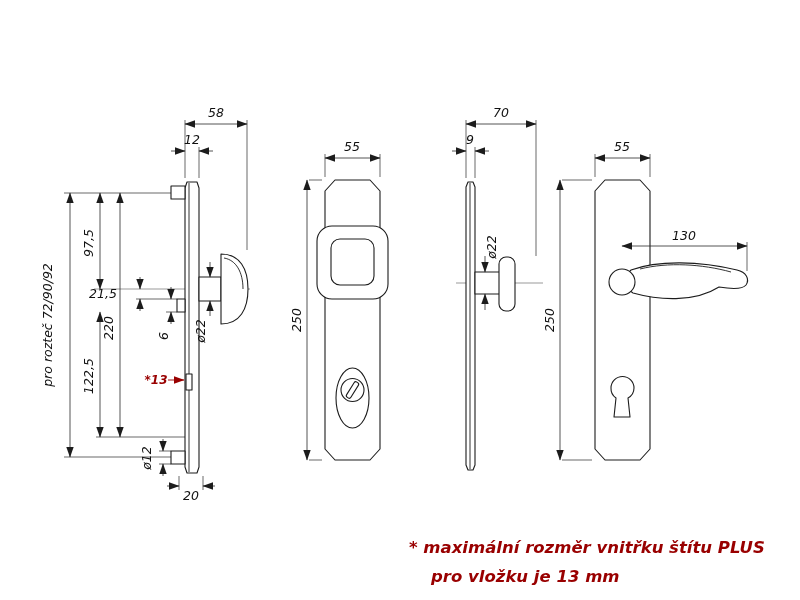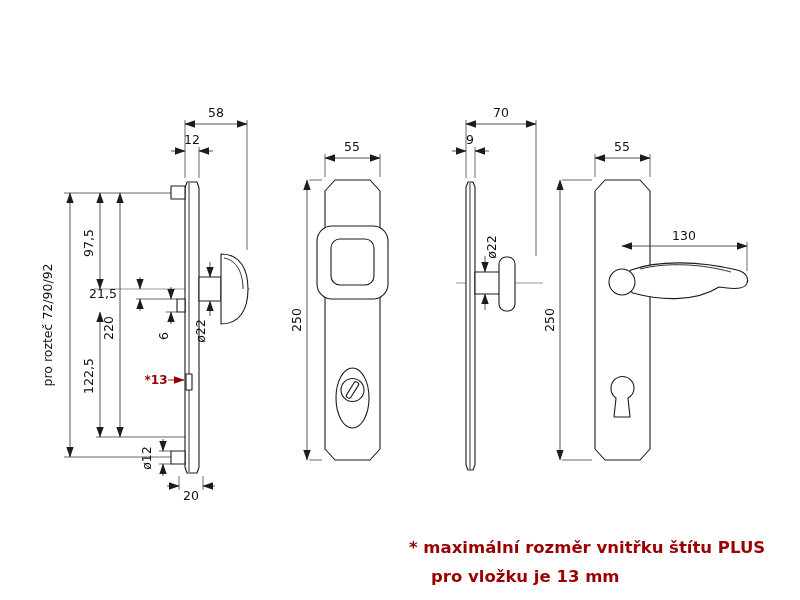--- a/index.html
+++ b/index.html
@@ -1,16 +1,16 @@
 <!DOCTYPE html>
 <html><head>
 <meta charset="utf-8">
 <style>
   html,body{margin:0;padding:0;width:800px;height:600px;background:#fff;overflow:hidden;}
-  .canvas{width:792px;height:600px;background:#fff;position:relative;font-family:"DejaVu Sans",sans-serif;}
+  .canvas{width:792px;height:600px;background:#fff;position:relative;font-family:"DejaVu Sans",sans-serif;font-style:italic;}
   svg{display:block;}
   .geo{fill:#fff;stroke:#1c1c1c;stroke-width:1.1;stroke-linejoin:round;}
   .geo-thin{fill:none;stroke:#1c1c1c;stroke-width:0.9;}
   .dim{stroke:#2a2a2a;stroke-width:0.8;fill:none;}
   .ext{stroke:#2a2a2a;stroke-width:0.7;fill:none;}
   .cl{stroke:#555;stroke-width:0.6;fill:none;}
   text.dimtxt{font-family:"DejaVu Sans",sans-serif;font-size:12.5px;fill:#111;}
   text.redtxt{font-family:"DejaVu Sans",sans-serif;font-size:12px;font-weight:bold;}
   text.note{font-family:"DejaVu Sans",sans-serif;font-size:16.5px;font-weight:bold;}
 </style>

